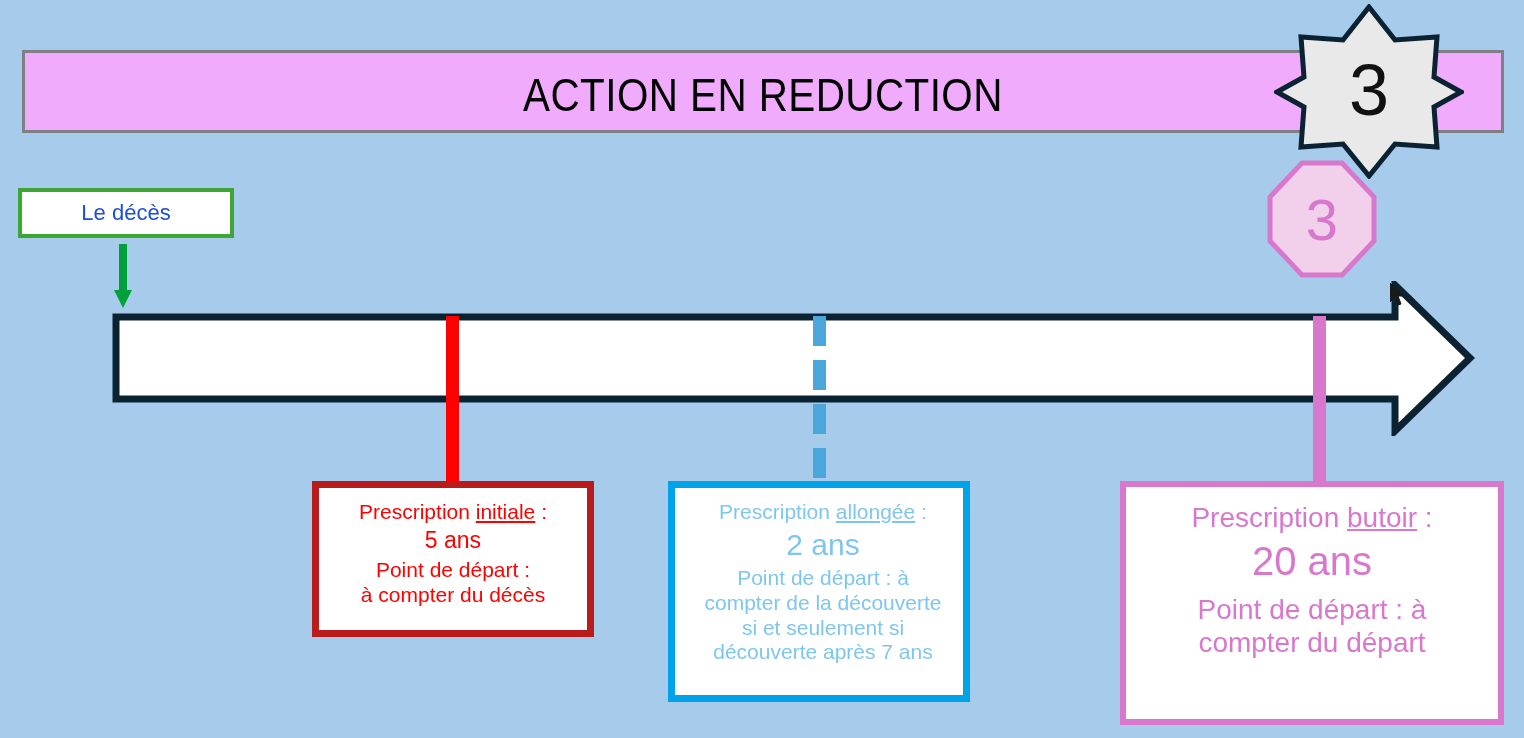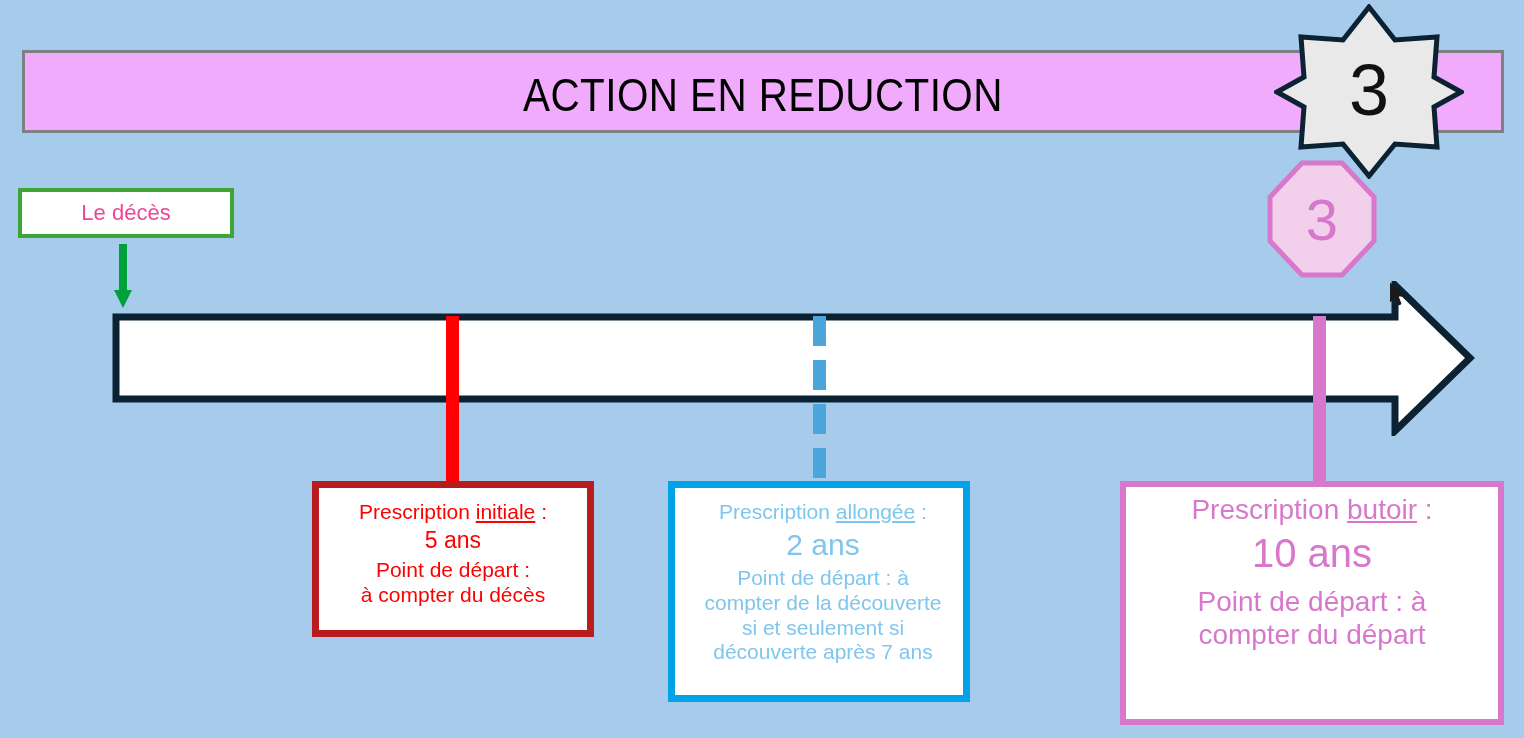--- a/index.html
+++ b/index.html
@@ -98,21 +98,21 @@
     height: 50px;
     background: #FFFFFF;
     border: 4px solid #3FA535;
     box-sizing: border-box;
     display: flex;
     align-items: center;
     justify-content: center;
   }
   #deces-label {
     font-size: 22px;
-    color: #ec4899;
+    color: #1d4ed8;
     font-family: "Liberation Sans", sans-serif;
   }
   #deces-arrow {
     position: absolute;
     left: 112px;
     top: 244px;
     width: 22px;
     height: 66px;
   }
   #deces-arrow svg { display:block; width: 22px; height: 66px; }
@@ -162,21 +162,21 @@
     border: 7px solid #00A2E8;
     color: #7FC6EE;
     padding-top: 12px;
     padding-left: 8px;
   }
   #box-butoir {
     left: 1120px; top: 481px;
     width: 384px; height: 244px;
     border: 6px solid #D878CC;
     color: #D878CC;
-    padding-top: 6px;
+    padding-top: 14px;
   }
 
   .bx-title { line-height: 1.18; }
   .bx-years { line-height: 1.18; }
   .bx-body  { line-height: 1.18; }
 
   #box-initiale .bx-title { font-size: 21px; }
   #box-initiale .bx-years { font-size: 23px; margin-top: 2px; }
   #box-initiale .bx-body  { font-size: 21px; margin-top: 4px; }
 
@@ -265,21 +265,21 @@
       <div>compter de la découverte</div>
       <div>si et seulement si</div>
       <div>découverte après 7 ans</div>
     </div>
   </div>
 
   <div id="box-butoir" class="info-box">
     <div class="bx-title">
       <span>Prescription </span><span class="u">butoir</span><span> :</span>
     </div>
-    <div class="bx-years">10 ans</div>
+    <div class="bx-years">20 ans</div>
     <div class="bx-body">
       <div>Point de départ : à</div>
       <div>compter du départ</div>
     </div>
   </div>
 
   <div id="mouse-cursor">
     <svg viewBox="0 0 18 26" xmlns="http://www.w3.org/2000/svg">
       <polygon points="0,0 0,19 5,14 8,22 11,21 8,13 14,13" fill="#1a1a1a" stroke="#1a1a1a" stroke-width="1" stroke-linejoin="miter"></polygon>
     </svg>

